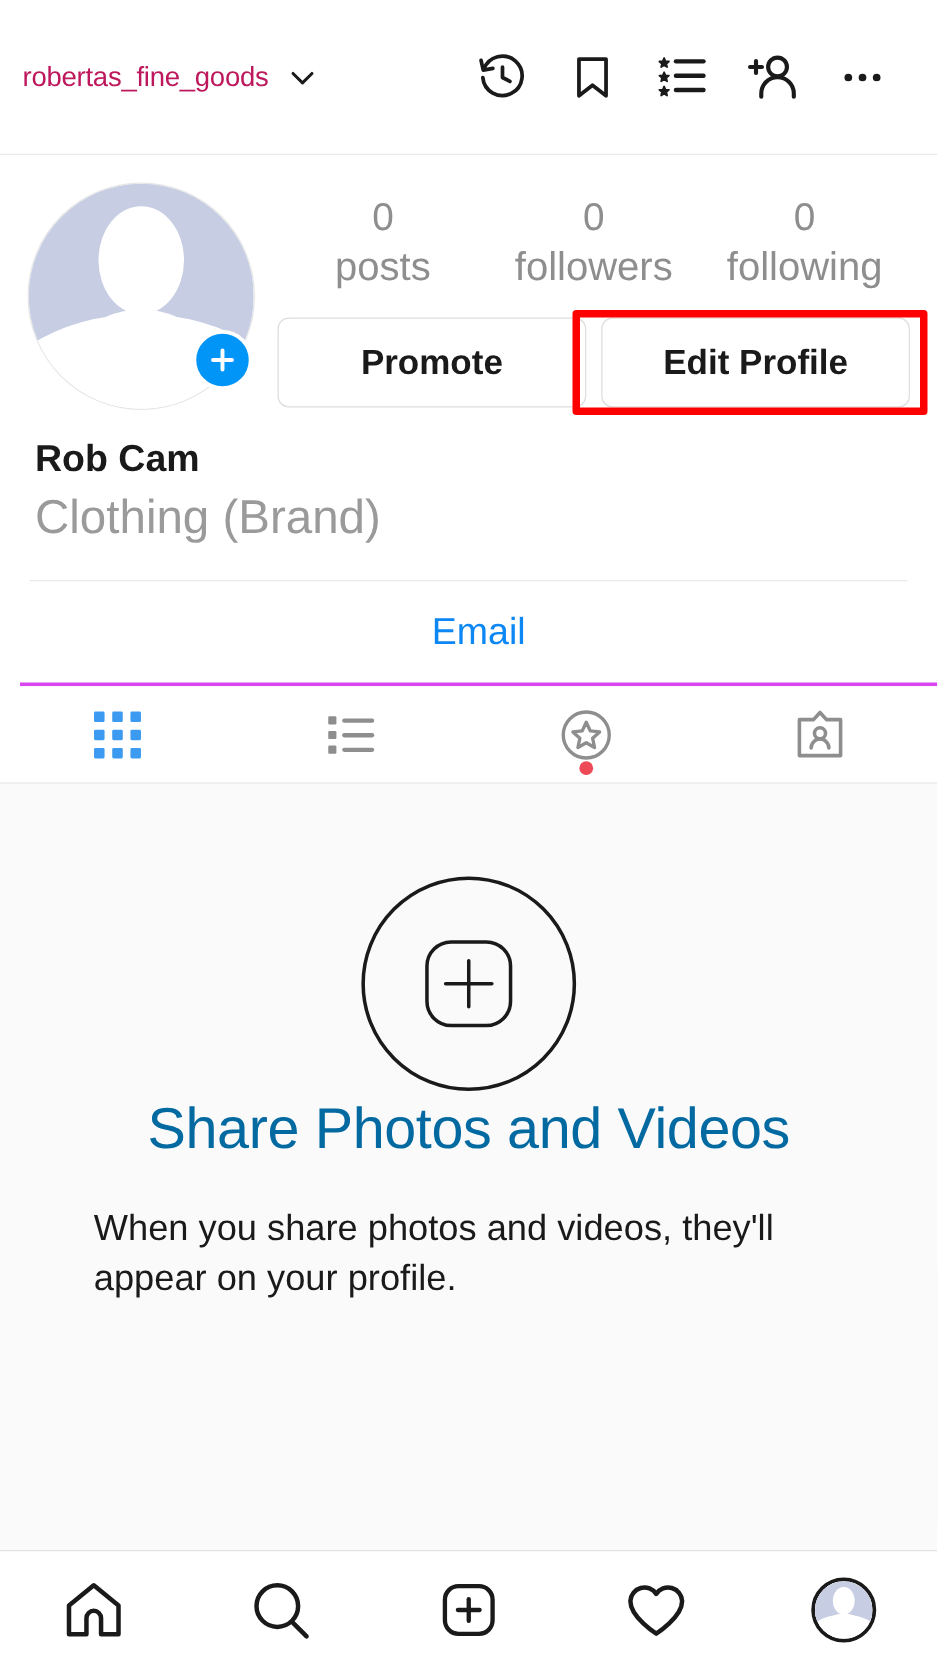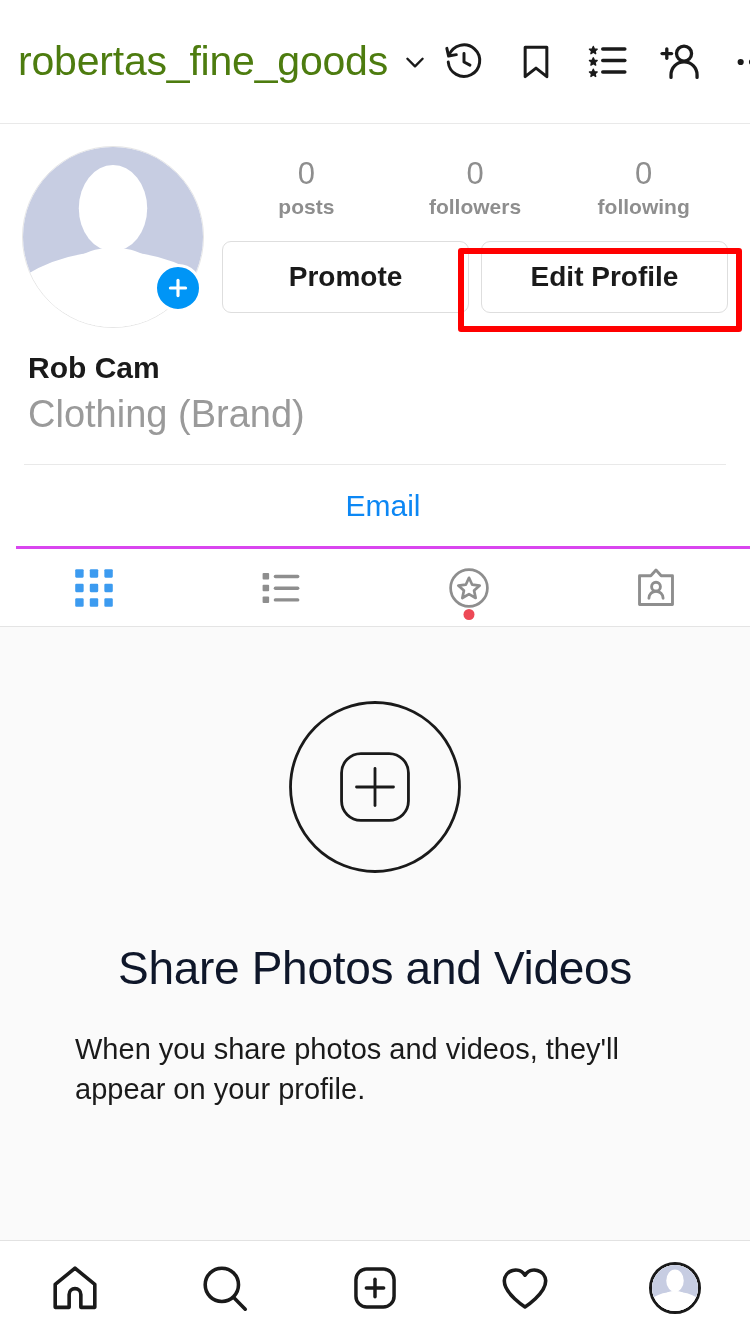--- a/index.html
+++ b/index.html
@@ -32,23 +32,23 @@
     border-bottom: 1px solid #e9e9e9;
     background: #ffffff;
   }
   .username-wrap {
     display: flex;
     align-items: center;
     gap: 14px;
     margin-right: auto;
   }
   .username {
-    font-size: 41px;
-    font-weight: 400;
-    color: #4d7c0f;
+    font-size: 22px;
+    font-weight: 400;
+    color: #be185d;
     letter-spacing: -0.2px;
     white-space: nowrap;
   }
   .chev-down {
     width: 26px;
     height: 26px;
     display: block;
   }
   .topbar-icons {
     display: flex;
@@ -120,23 +120,23 @@
     align-items: center;
     gap: 2px;
   }
   .stat-num {
     font-size: 31px;
     color: #8e8e8e;
     font-weight: 400;
     line-height: 1.15;
   }
   .stat-label {
-    font-size: 21px;
+    font-size: 32px;
     color: #8e8e8e;
-    font-weight: 700;
+    font-weight: 400;
     line-height: 1.2;
   }
 
   .action-row {
     display: flex;
     gap: 12px;
     margin-top: 22px;
     position: relative;
   }
   .action-btn {
@@ -245,24 +245,23 @@
   }
   .empty-icon {
     width: 176px;
     height: 176px;
     display: flex;
     align-items: center;
     justify-content: center;
   }
   .empty-icon svg { display: block; }
   .empty-title {
-    margin-top: 66px;
     font-size: 46px;
     font-weight: 400;
-    color: #0f172a;
+    color: #0369a1;
     letter-spacing: -0.3px;
     text-align: center;
   }
   .empty-sub {
     margin-top: 34px;
     font-size: 29px;
     line-height: 1.38;
     color: #1a1a1a;
     max-width: 600px;
     font-weight: 400;

